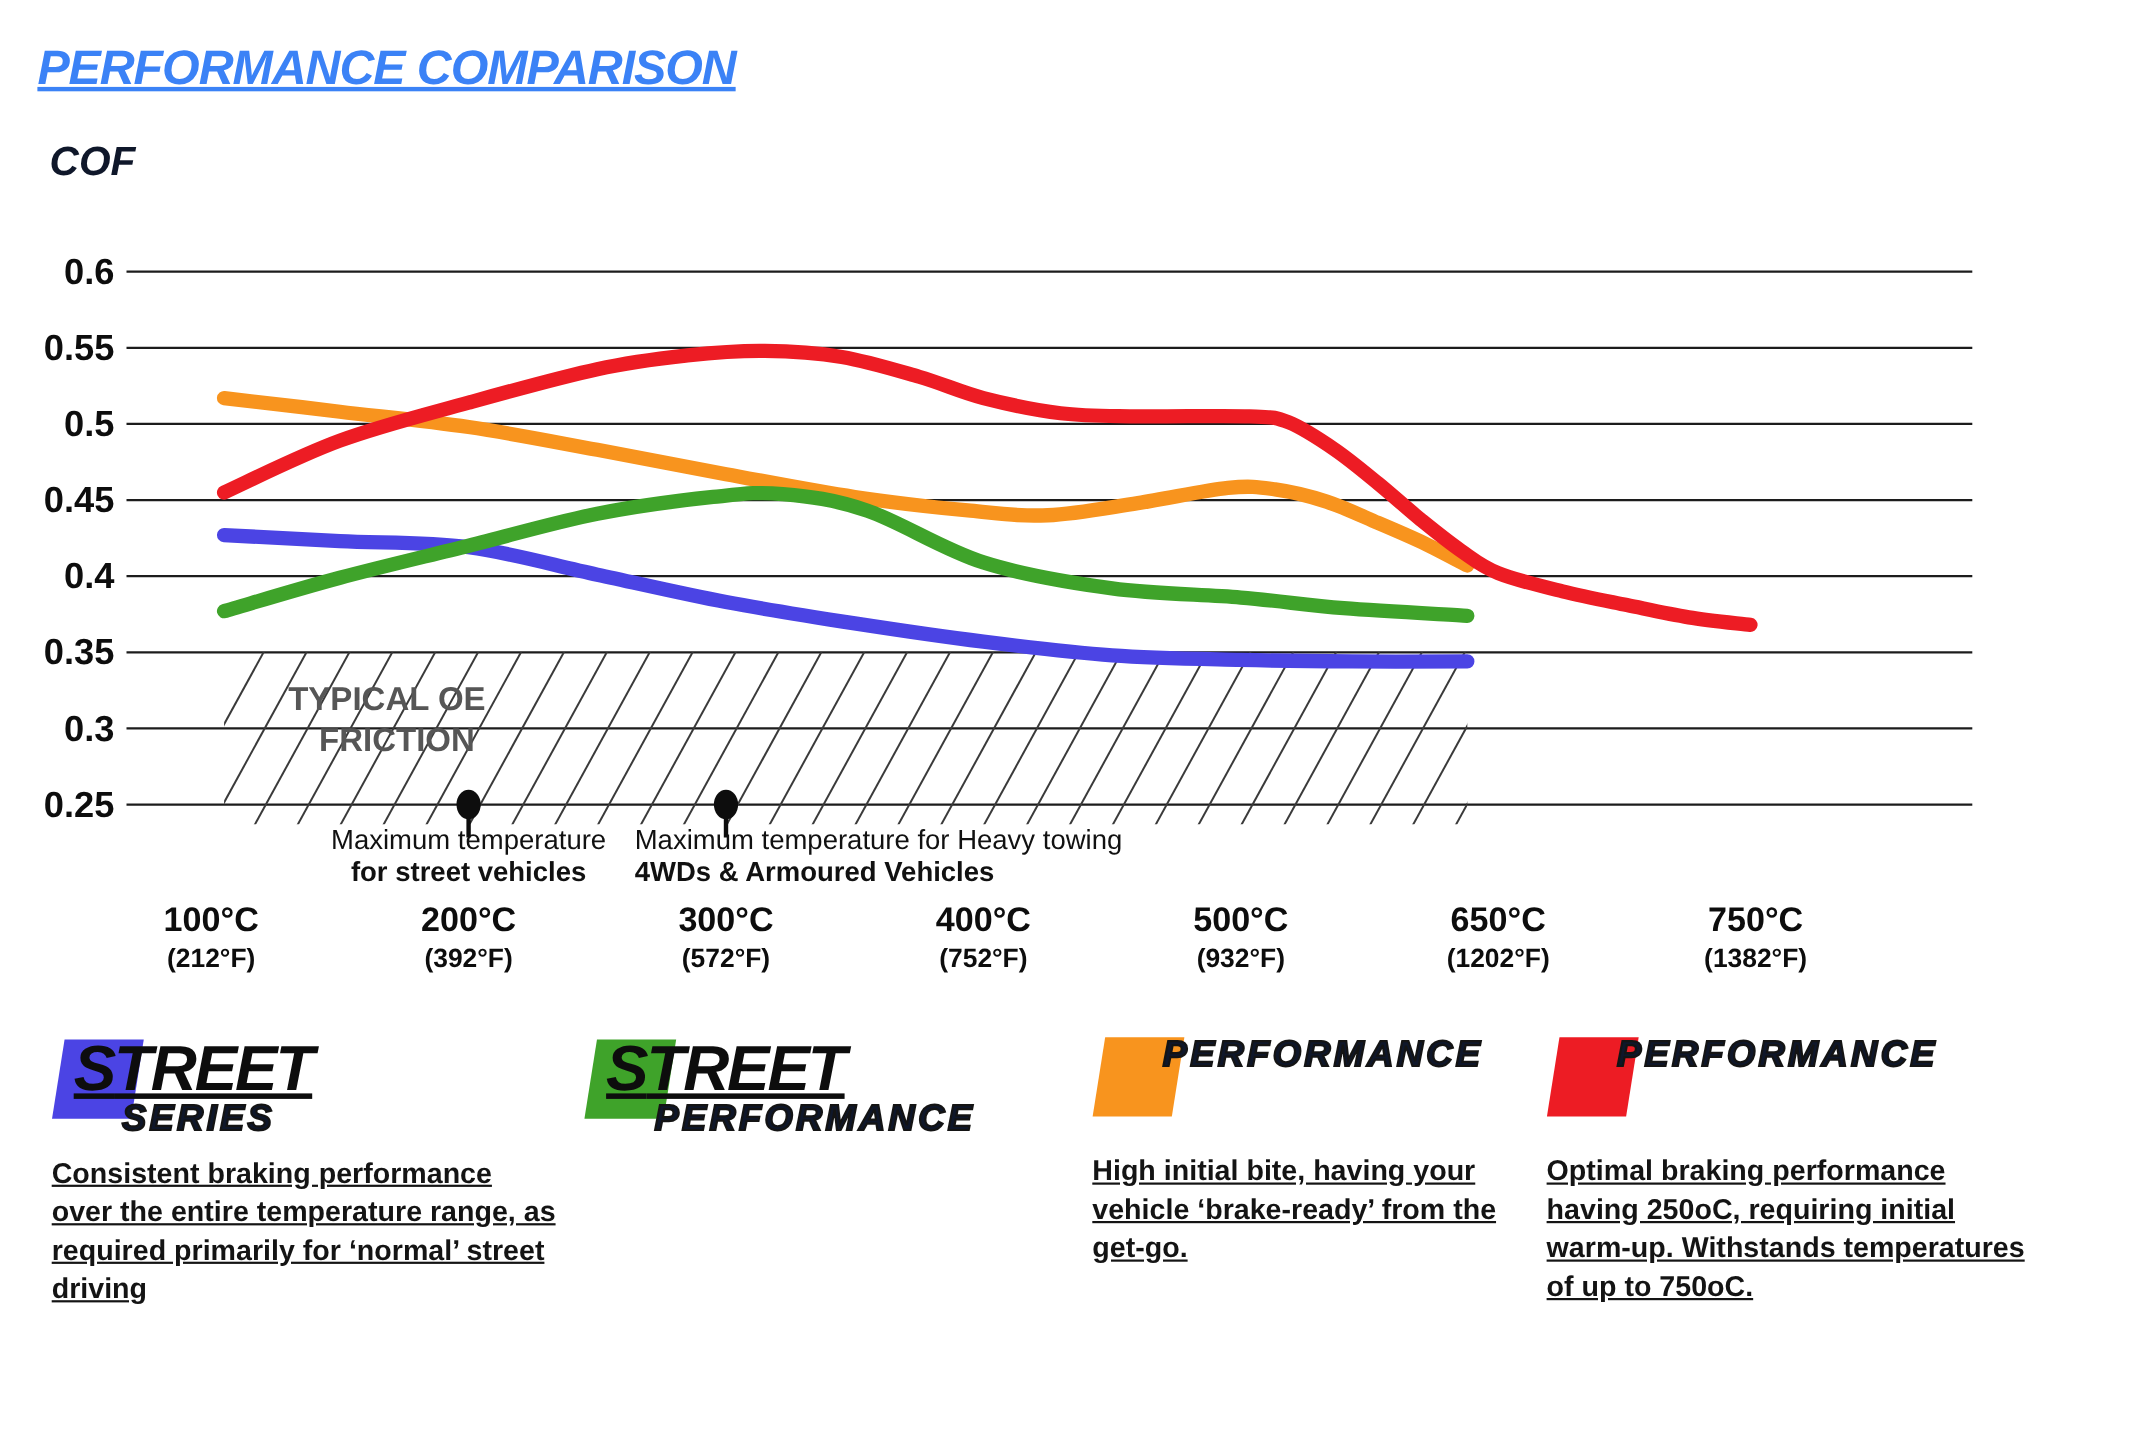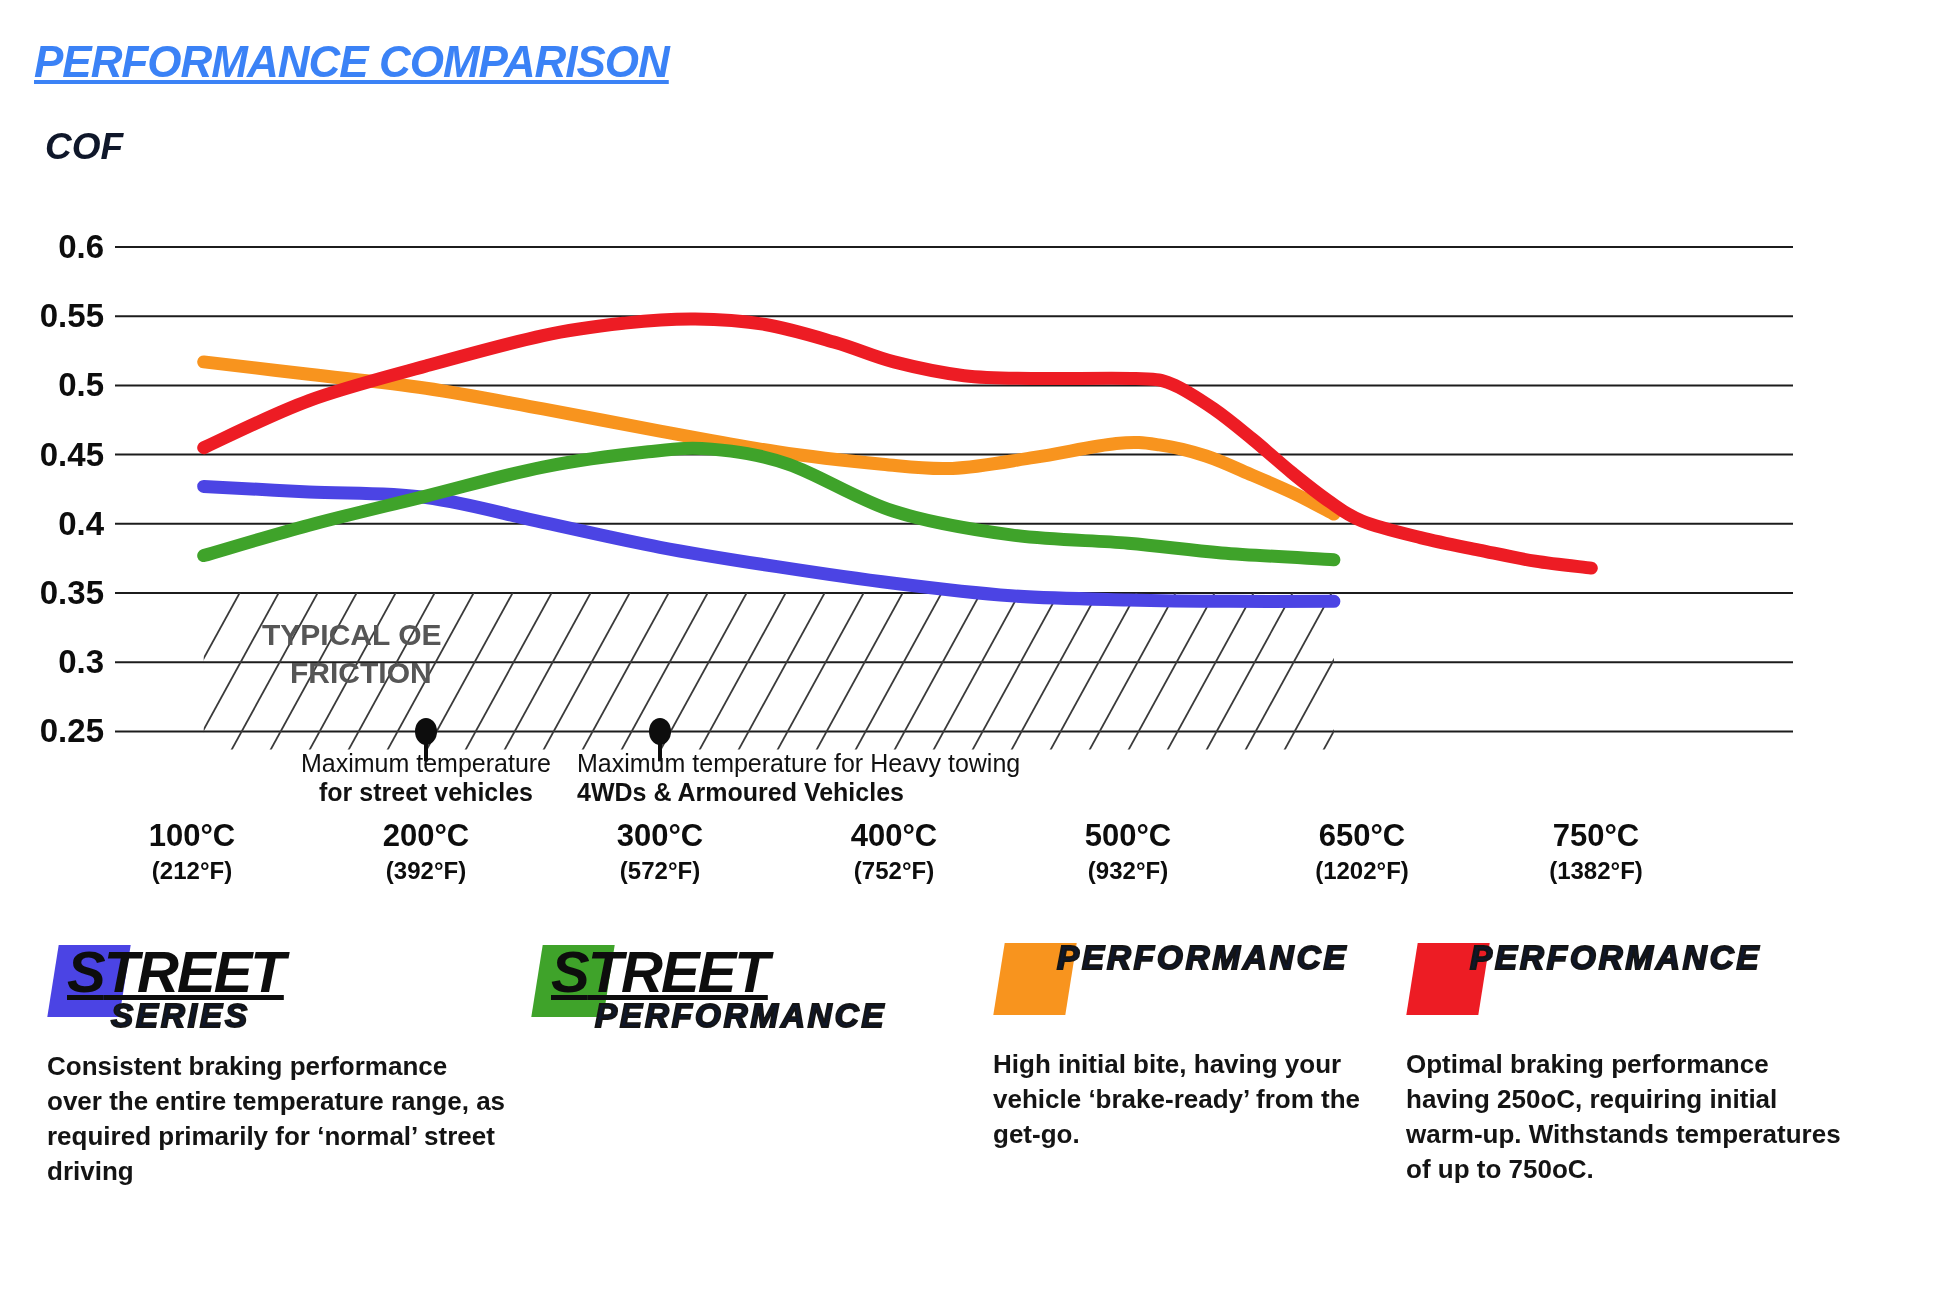--- a/index.html
+++ b/index.html
@@ -15,21 +15,21 @@
   #lg2{left:531px;width:452px}
   #lg3{left:993px;width:372px}
   #lg4{left:1406px;width:448px}
   .logo{position:relative;height:98px;}
   .brand-sq{position:absolute;left:6px;top:2px;width:72px;height:72px;transform:skewX(-9deg);}
   .brand-word{position:relative;font:italic 700 58px/1 "Liberation Sans",sans-serif;
       letter-spacing:-2px;color:#0d0d0d;padding-left:20px;text-decoration:underline;}
   .brand-sub{position:relative;margin:-2px 0 0 64px;
       font:italic 700 33px/1 "Liberation Sans",sans-serif;letter-spacing:3px;
       color:#0f172a;-webkit-text-stroke:2px #141414;}
-  .desc{margin:8px 0 0 0;font:700 26px/35px "Liberation Sans",sans-serif;color:#141414;}
+  .desc{margin:8px 0 0 0;font:700 26px/35px "Liberation Sans",sans-serif;color:#141414;text-decoration:underline;}
 </style>
 </head>
 <body>
 
 <div class="page-title">PERFORMANCE COMPARISON</div>
 <div class="y-title">COF</div>
 
 <svg id="chart" viewBox="0 0 1946 905">
     <g>
       <line x1="115" y1="247" x2="1793" y2="247" stroke="#1c1c1c" stroke-width="2"></line>

